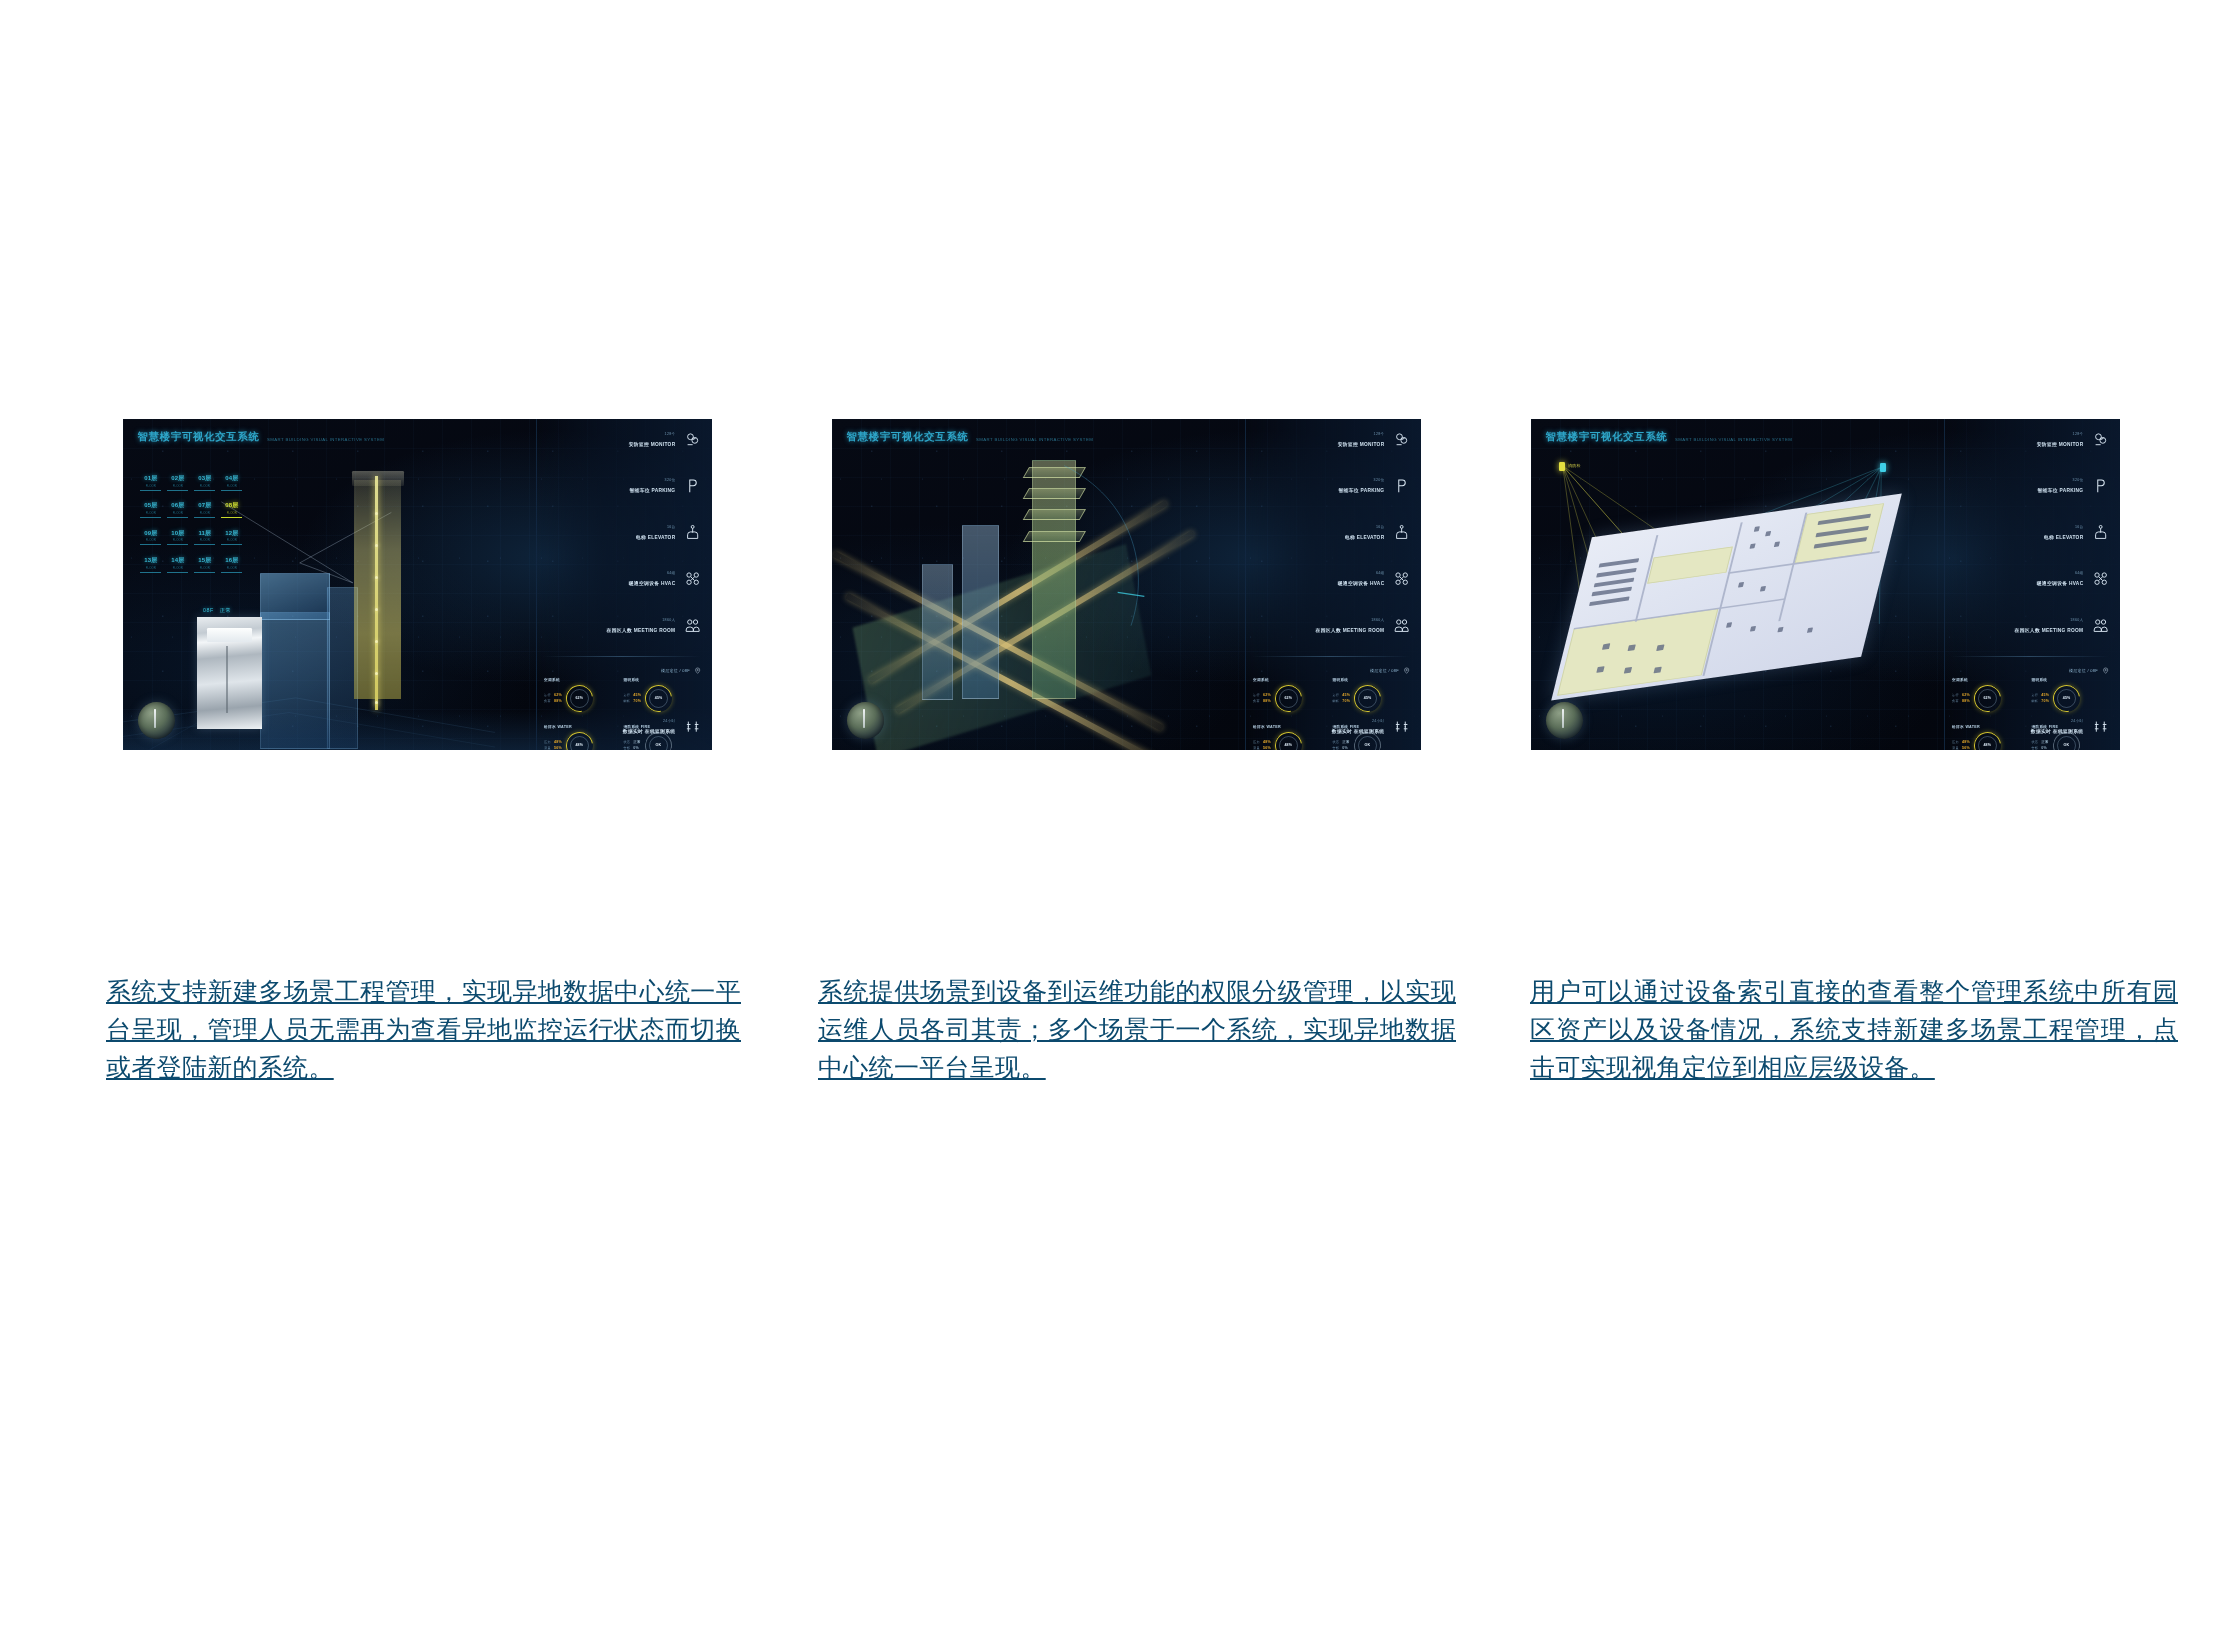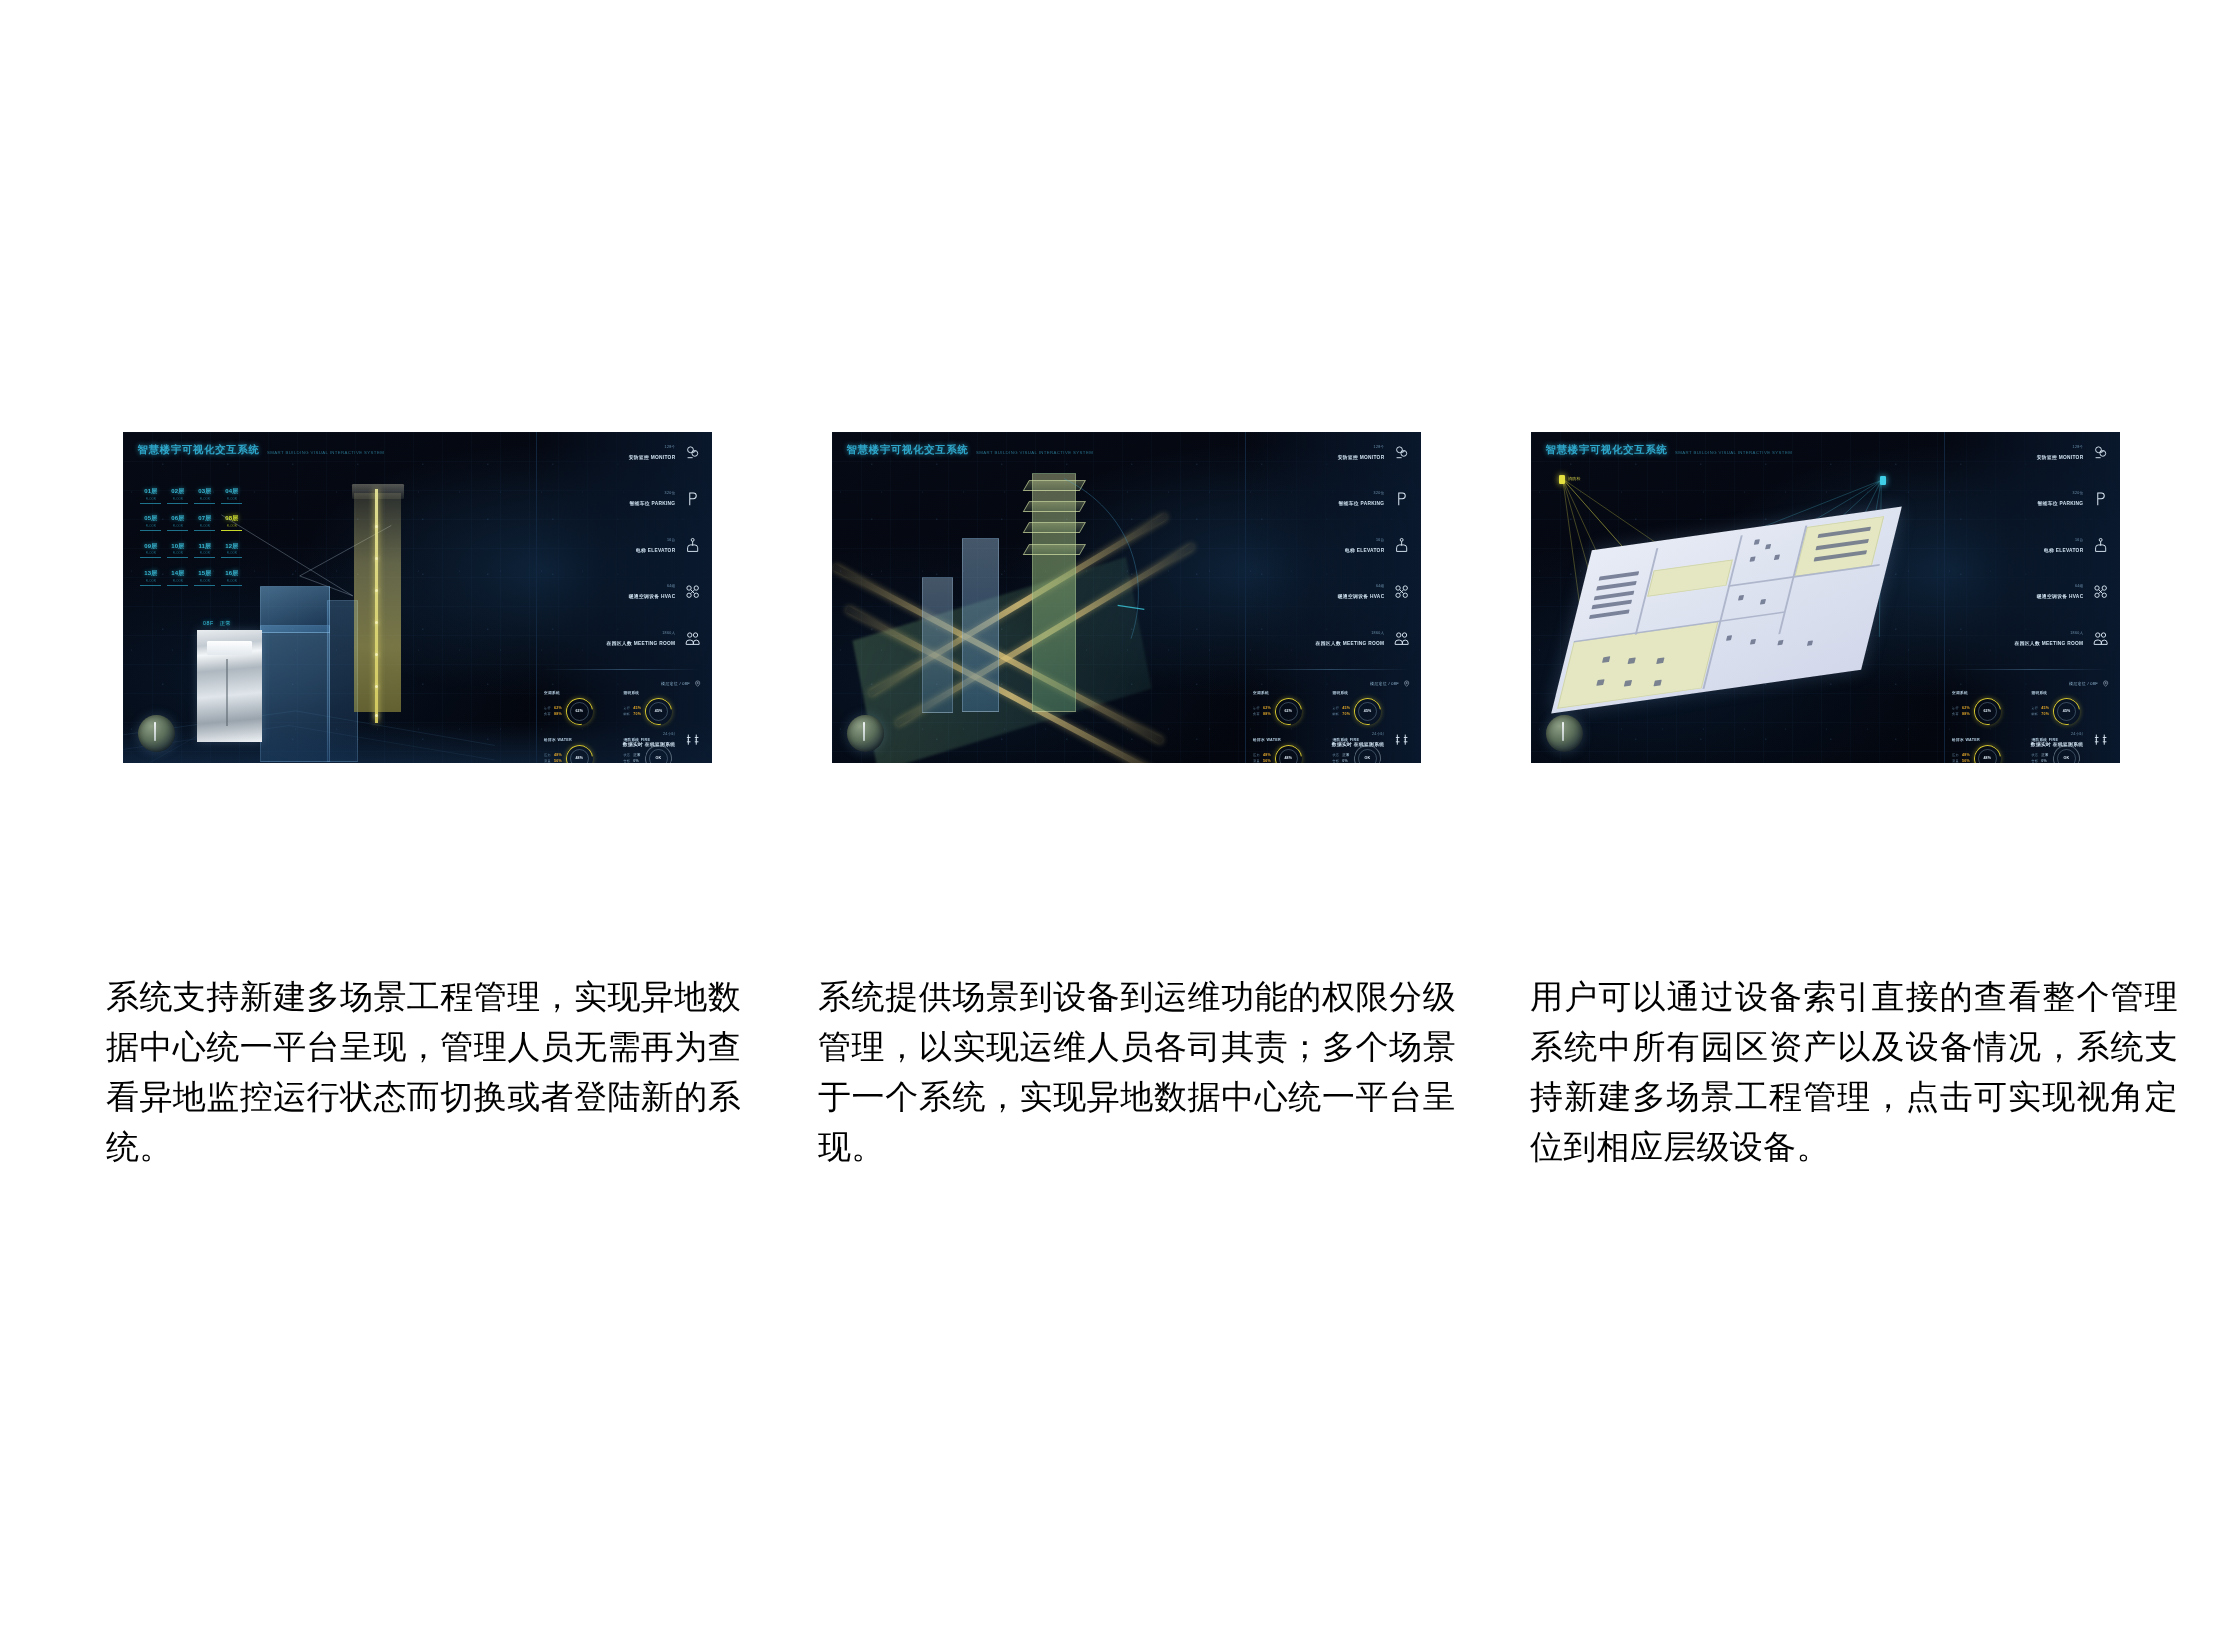--- a/index.html
+++ b/index.html
@@ -18,21 +18,21 @@
     left: 124px; top: 128px;
     font-size: 51px;
     line-height: 1.05;
     letter-spacing: 0px;
     color: #125c8b;
     white-space: nowrap;
     font-weight: 400;
   }
 
   
-  .cards { position: absolute; left: 0; top: 432px; width: 1930px; height: 333px; }
+  .cards { position: absolute; left: 0; top: 419px; width: 1930px; height: 333px; }
 
   .card {
     position: absolute;
     width: 589px; height: 331px;
     overflow: hidden;
     background: #05080f;
   }
   .card.c1 { left: 123px; }
   .card.c2 { left: 832px; }
   .card.c3 { left: 1531px; }
@@ -284,26 +284,27 @@
   }
   .globe::after{
     content:""; position:absolute; left:44%; top:18%; width:7%; height:52%;
     background:linear-gradient(180deg,#eef2f2,#b8c4c2); border-radius:0.7px;
   }
 
   
   .captions { position:absolute; left:0; top:972px; width:2239px; }
   .cap {
     position:absolute;
-    font-size:33px;
+    font-size:25px;
     line-height:1.52;
-    color:#000000;
+    color:#0c4a6e;
     letter-spacing:0.3px;
     text-align:justify;
     text-justify: inter-ideograph;
+    text-decoration: underline;
   }
   .cap.k1 { left:106px; width:635px; }
   .cap.k2 { left:818px; width:638px; }
   .cap.k3 { left:1530px; width:648px; }
 </style>
 </head>
 <body>
 
 <div class="slide">
 

